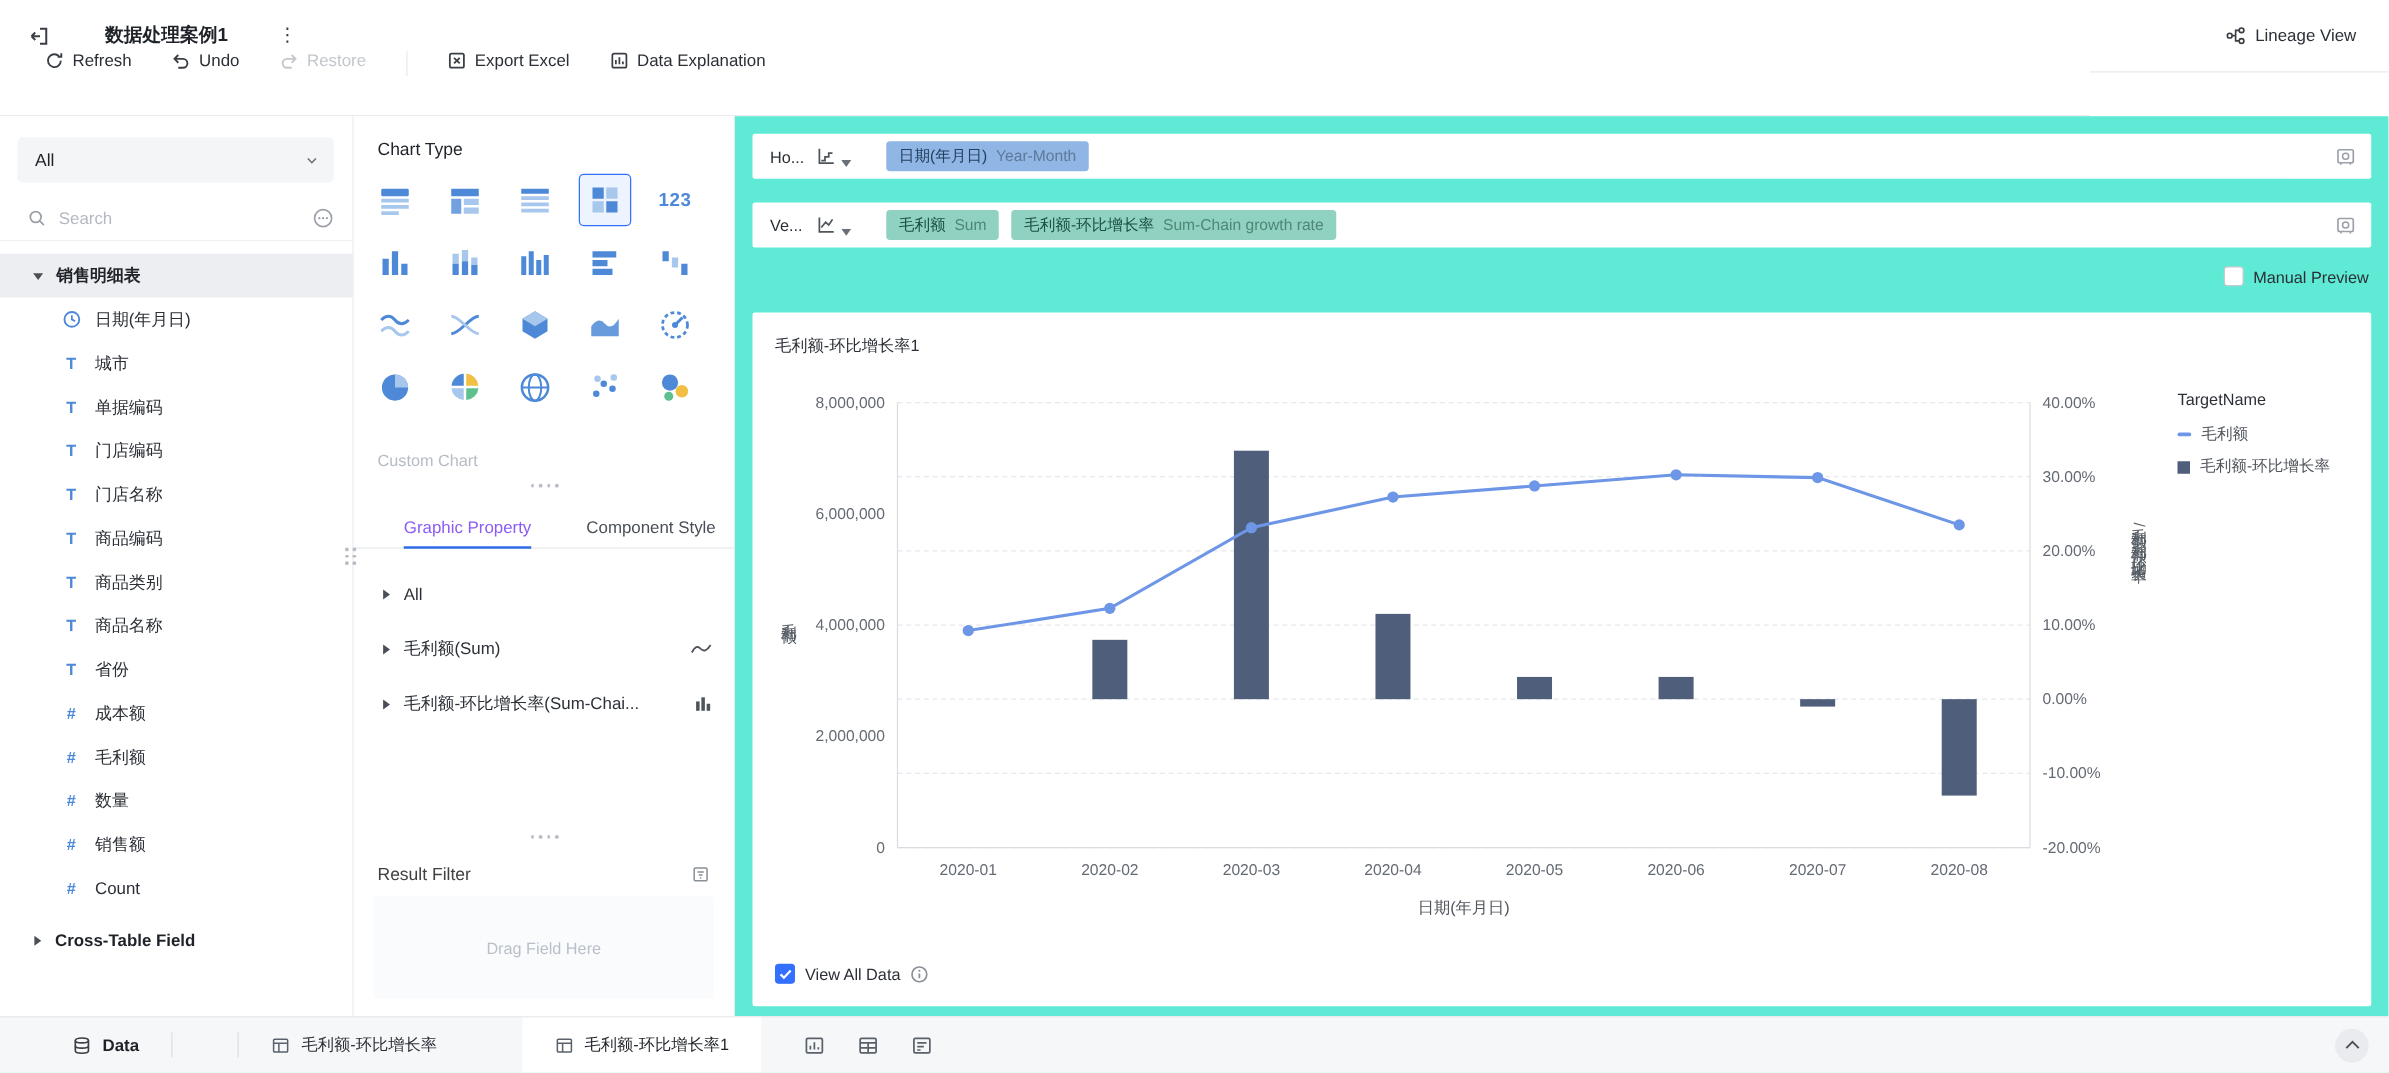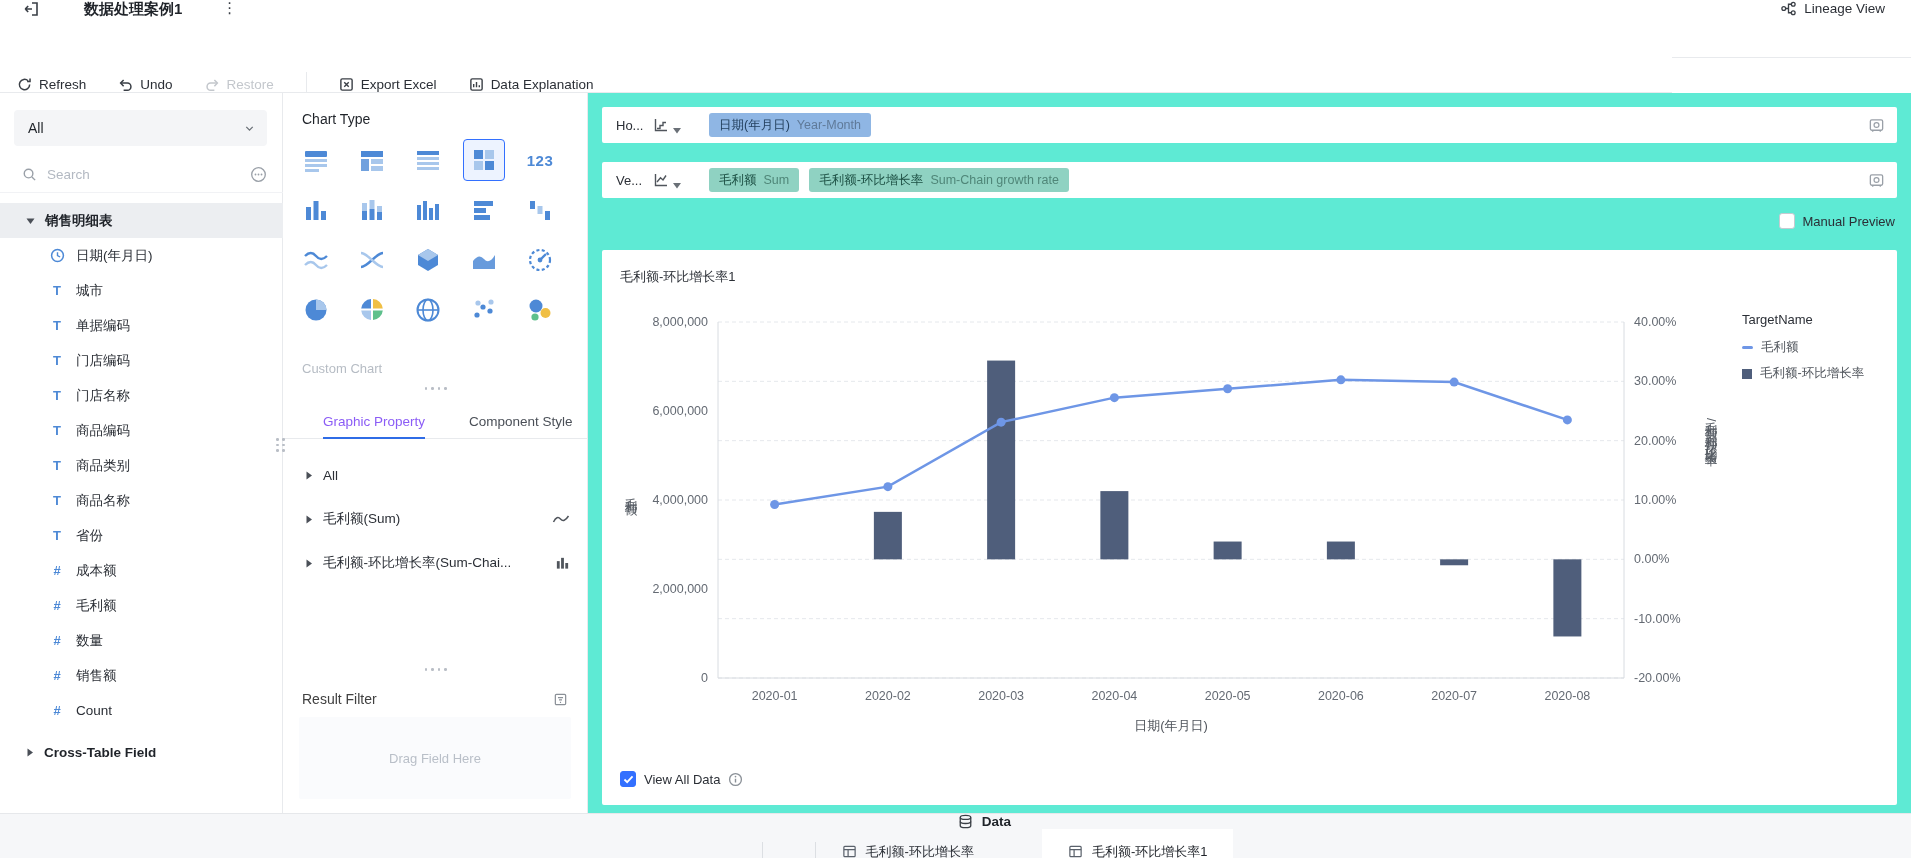--- a/index.html
+++ b/index.html
@@ -1,29 +1,29 @@
 <!DOCTYPE html>
 <html><head>
 <meta charset="utf-8">
 <style>
 *{margin:0;padding:0;box-sizing:border-box;}
 html,body{background:#fff;}
 body{font-family:"Liberation Sans","DejaVu Sans",sans-serif;color:#1f2329;}
 #root{position:relative;width:1911px;height:858px;background:#fff;overflow:hidden;}
 
 
-.topbar{position:absolute;left:0;top:0;width:1911px;height:58px;background:#fff;border-bottom:1px solid #e8eaed;display:flex;align-items:flex-start;}
+.topbar{position:absolute;left:0;top:0;width:1911px;height:58px;background:#fff;border-bottom:1px solid #e8eaed;display:flex;align-items:center;}
 .exit-ic{margin-left:22px;display:flex;cursor:pointer;}
 .doc-title{margin-left:44px;font-size:15px;font-weight:700;color:#1f2329;}
 .kebab{margin-left:40px;font-size:15px;color:#3a3f46;cursor:pointer;line-height:1;}
 .flex-sp{flex:1;}
 .lineage{display:flex;align-items:center;gap:7px;margin-right:26px;font-size:13.5px;color:#2b2f36;cursor:pointer;}
 
 
-.toolbar{position:absolute;left:0;top:41px;width:1672px;height:52px;background:#fff;border-bottom:1px solid #e8eaed;display:flex;align-items:flex-end;padding-left:17px;}
+.toolbar{position:absolute;left:0;top:41px;width:1672px;height:52px;background:#fff;border-bottom:1px solid #e8eaed;display:flex;align-items:flex-start;padding-left:36px;}
 .tbtn{display:flex;align-items:center;gap:7px;font-size:13.5px;color:#2b2f36;margin-right:32px;cursor:pointer;white-space:nowrap;}
 .tbtn.disabled{color:#c3c7cc;cursor:default;}
 .tb-divider{width:1px;height:20px;background:#e8eaed;margin-right:32px;}
 
 
 .sidebar{position:absolute;left:0;top:93px;width:283px;height:720px;background:#fff;border-right:1px solid #e8eaed;}
 .allselect{position:absolute;left:14px;top:17px;width:253px;height:36px;background:#f4f5f7;border-radius:4px;display:flex;align-items:center;justify-content:space-between;padding:0 12px 0 14px;font-size:14px;cursor:pointer;}
 .searchrow{position:absolute;left:0;top:64px;width:283px;height:36px;display:flex;align-items:center;padding:0 16px 0 22px;border-bottom:1px solid #f1f2f5;cursor:text;}
 .search-ph{color:#b3b9c2;font-size:13.5px;margin-left:10px;flex:1;}
 .treeheader{position:absolute;left:0;top:110px;width:283px;height:35px;background:#eceef1;display:flex;align-items:center;gap:10px;padding-left:26px;font-size:13.5px;font-weight:700;cursor:pointer;}
@@ -70,21 +70,21 @@
 .cc-svg{position:absolute;left:0;top:0;}
 .vlabel{position:absolute;writing-mode:vertical-rl;font-size:12.5px;color:#555b63;letter-spacing:2px;}
 .legend{position:absolute;left:1140px;top:62px;font-size:12.5px;color:#50555c;}
 .legend .lg-title{font-size:13px;color:#2b2f36;margin-bottom:12px;}
 .lg-item{display:flex;align-items:center;gap:8px;margin-bottom:9px;cursor:pointer;}
 .mk-line{width:11px;height:2.5px;border-radius:2px;flex:none;}
 .mk-square{width:10px;height:10px;flex:none;}
 .viewall{position:absolute;left:18px;top:521px;display:flex;align-items:center;gap:8px;font-size:13px;color:#2b2f36;cursor:pointer;}
 
 
-.bottombar{position:absolute;left:0;top:813px;width:1911px;height:45px;background:#f6f7f9;border-top:1px solid #e6e8eb;display:flex;align-items:center;padding-left:58px;flex-direction:column;}
+.bottombar{position:absolute;left:0;top:813px;width:1911px;height:45px;background:#f6f7f9;border-top:1px solid #e6e8eb;display:flex;align-items:center;padding-left:58px;}
 .bb-data{display:flex;align-items:center;gap:9px;font-size:13.5px;font-weight:700;color:#1f2329;cursor:pointer;}
 .bb-div{width:1px;height:20px;background:#dcdfe3;margin:0 26px;flex:none;}
 .bb-tab{display:flex;align-items:center;gap:9px;font-size:13px;color:#2b2f36;cursor:pointer;white-space:nowrap;height:45px;}
 .bb-tab.active{background:#fff;padding:0 26px;margin-left:68px;color:#1f2329;font-weight:500;}
 .bb-icons{display:flex;gap:26px;margin-left:34px;}
 .bb-icons span{display:flex;cursor:pointer;}
 .collapse-circ{width:27px;height:27px;border-radius:50%;background:#e9ebef;display:flex;align-items:center;justify-content:center;margin:0 16px 0 auto;cursor:pointer;flex:none;}
 
 .tri{display:inline-flex;flex:none;}
 svg{display:block;}

